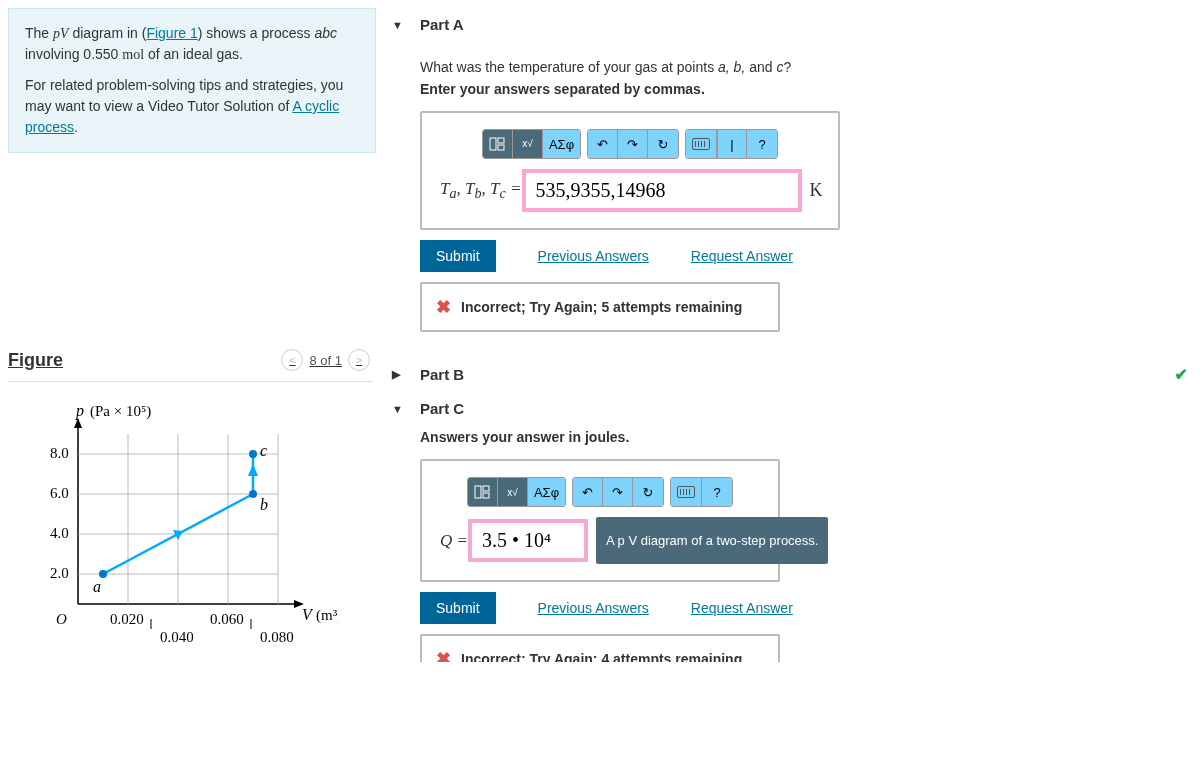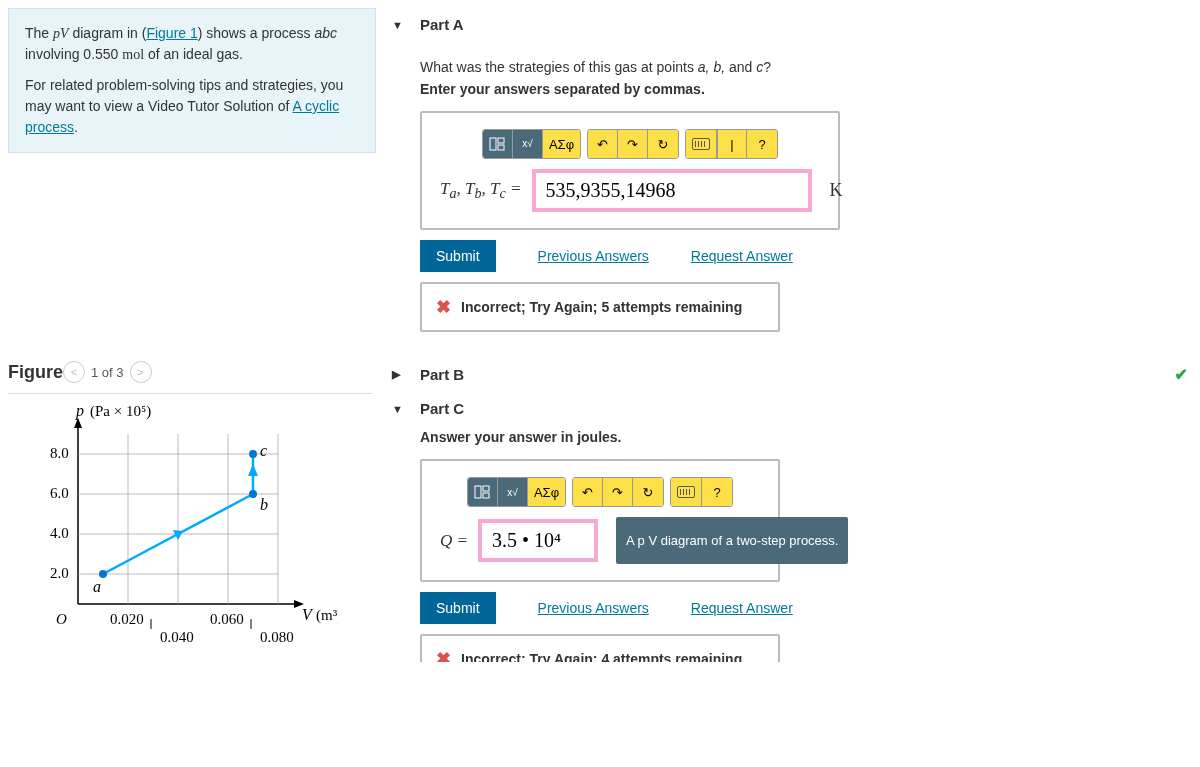--- a/index.html
+++ b/index.html
@@ -4,40 +4,40 @@
 <style>
 * { box-sizing: border-box; margin: 0; padding: 0; }
 body { font-family: Arial, Helvetica, sans-serif; font-size: 14px; color: #333; background: #fff; }
 .container { display: flex; width: 1200px; height: 662px; }
 .left-panel { width: 380px; padding: 0; display: flex; flex-direction: column; }
 .problem-box { background: #e8f4f8; border: 1px solid #cce5ec; padding: 14px 16px; margin: 8px 4px 8px 8px; font-size: 14px; line-height: 1.5; }
 .problem-box a { color: #007a96; text-decoration: underline; }
 .problem-box .italic { font-style: italic; }
 .problem-box .mol { font-family: 'Times New Roman', serif; }
 .figure-section { margin-top: auto; padding: 0 8px 8px 8px; }
-.figure-header { display: flex; align-items: center; border-bottom: 1px solid #ddd; padding: 6px 2px 10px 0; margin-bottom: 0; }
+.figure-header { display: flex; justify-content: space-between; align-items: center; border-bottom: 1px solid #ddd; padding: 6px 2px 10px 0; margin-bottom: 12px; text-decoration: underline; }
 .figure-header h3 { font-size: 18px; font-weight: bold; color: #333; }
 .pager { display: flex; align-items: center; gap: 6px; font-size: 13px; color: #555; }
 .pager-btn { width: 22px; height: 22px; border-radius: 50%; border: 1px solid #ccc; background: #fff; display: flex; align-items: center; justify-content: center; font-size: 11px; color: #bbb; cursor: default; }
 .figure-img { width: 330px; height: 260px; position: relative; font-family: 'Times New Roman', serif; }
 .right-panel { flex: 1; padding: 8px 4px 8px 12px; display: flex; flex-direction: column; overflow: hidden; }
 .part-header { display: flex; align-items: center; padding: 8px 0; font-weight: bold; font-size: 15px; cursor: pointer; }
 .part-header .caret { width: 14px; display: inline-block; margin-right: 14px; font-size: 11px; }
 .part-content { padding: 4px 0 16px 28px; }
 .question { margin: 14px 0 6px 0; font-size: 14px; }
 .question .italic { font-style: italic; }
 .instr { font-weight: bold; font-size: 14px; margin-bottom: 14px; }
 .answer-block { border: 2px solid #bbb; border-radius: 2px; padding: 16px 18px; margin-bottom: 10px; }
 .toolbar { display: flex; align-items: center; gap: 0; margin-bottom: 10px; justify-content: center; }
 .tool-group { display: flex; border: 1px solid #999; border-radius: 3px; overflow: hidden; }
-.tool-btn { background: #fde047; border: none; border-right: 1px solid #999; padding: 4px 6px; height: 28px; min-width: 30px; display: flex; align-items: center; justify-content: center; font-size: 13px; cursor: pointer; }
+.tool-btn { background: #7dd3fc; border: none; border-right: 1px solid #999; padding: 4px 6px; height: 28px; min-width: 30px; display: flex; align-items: center; justify-content: center; font-size: 13px; cursor: pointer; }
 .tool-btn:last-child { border-right: none; }
 .tool-btn.dark { background: #4a6a7a; color: #fff; }
 .tool-spaced { margin-left: 6px; }
-.answer-row { display: flex; align-items: center; gap: 10px; }
+.answer-row { display: flex; align-items: center; }
 .answer-label { font-family: 'Times New Roman', serif; font-size: 17px; font-style: italic; white-space: nowrap; }
 .answer-input { border: 4px solid #f9a8d4; padding: 6px 10px; font-size: 20px; font-family: 'Times New Roman', serif; flex: 0 0 auto; width: 280px; }
 .answer-input.short { width: 120px; }
 .unit { font-family: 'Times New Roman', serif; font-size: 18px; margin-left: 8px; }
 .submit-row { display: flex; align-items: center; gap: 2px; margin: 10px 0; }
 .submit-btn { background: #006699; color: #fff; border: none; padding: 8px 16px; font-size: 14px; cursor: pointer; }
 .link { color: #007a96; text-decoration: underline; font-size: 14px; cursor: pointer; padding-left: 40px; }
 .feedback-box { border: 2px solid #bbb; border-radius: 2px; padding: 12px 14px; display: flex; align-items: center; gap: 10px; margin-bottom: 8px; }
 .feedback-box .x { color: #d9534f; font-weight: bold; font-size: 18px; }
 .feedback-box .msg { font-weight: bold; font-size: 14px; }
@@ -61,21 +61,21 @@
       <p style="margin-top:10px">
         <span>For related problem-solving tips and strategies, you may want to view a Video Tutor Solution of </span><a href="#">A cyclic process</a><span>.</span>
       </p>
     </div>
 
     <div class="figure-section">
       <div class="figure-header">
         <h3>Figure</h3>
         <div class="pager">
           <span class="pager-btn">&lt;</span>
-          <span>1 of 3</span>
+          <span>8 of 1</span>
           <span class="pager-btn">&gt;</span>
         </div>
       </div>
       <div class="figure-img">
         <svg width="330" height="260" viewBox="0 0 330 260">
 
           <line x1="70" y1="30" x2="70" y2="210" stroke="#000" stroke-width="1.5"></line>
           <line x1="70" y1="210" x2="290" y2="210" stroke="#000" stroke-width="1.5"></line>
           <polygon points="70,24 66,34 74,34" fill="#000"></polygon>
           <polygon points="296,210 286,206 286,214" fill="#000"></polygon>
@@ -127,21 +127,21 @@
   </div>
 
   <div class="right-panel">
 
     <div class="part-header">
       <span class="caret">▼</span>
       <span>Part A</span>
     </div>
     <div class="part-content">
       <p class="question">
-        <span>What was the strategies of this gas at points </span><span class="italic">a,</span><span class="italic"> b,</span><span> and </span><span class="italic">c</span><span>?</span>
+        <span>What was the temperature of your gas at points </span><span class="italic">a,</span><span class="italic"> b,</span><span> and </span><span class="italic">c</span><span>?</span>
       </p>
       <p class="instr">Enter your answers separated by commas.</p>
 
       <div class="answer-block" style="max-width:420px">
         <div class="toolbar">
           <div class="tool-group">
             <button class="tool-btn dark">
               <svg width="16" height="14">
                   <rect x="1" y="1" width="6" height="12" fill="none" stroke="#fff"></rect>
                   <rect x="9" y="1" width="6" height="5" fill="none" stroke="#fff"></rect>
@@ -189,21 +189,21 @@
       <span class="caret">▶</span>
       <span>Part B</span>
       <span class="check-icon">✔</span>
     </div>
 
     <div class="part-header">
       <span class="caret">▼</span>
       <span>Part C</span>
     </div>
     <div class="part-content">
-      <p class="instr">Answer your answer in joules.</p>
+      <p class="instr">Answers your answer in joules.</p>
 
       <div class="answer-block" style="max-width:360px; position:relative">
         <div class="toolbar">
           <div class="tool-group">
             <button class="tool-btn dark">
               <svg width="16" height="14">
                   <rect x="1" y="1" width="6" height="12" fill="none" stroke="#fff"></rect>
                   <rect x="9" y="1" width="6" height="5" fill="none" stroke="#fff"></rect>
                   <rect x="9" y="8" width="6" height="5" fill="none" stroke="#fff"></rect>
                 </svg>

